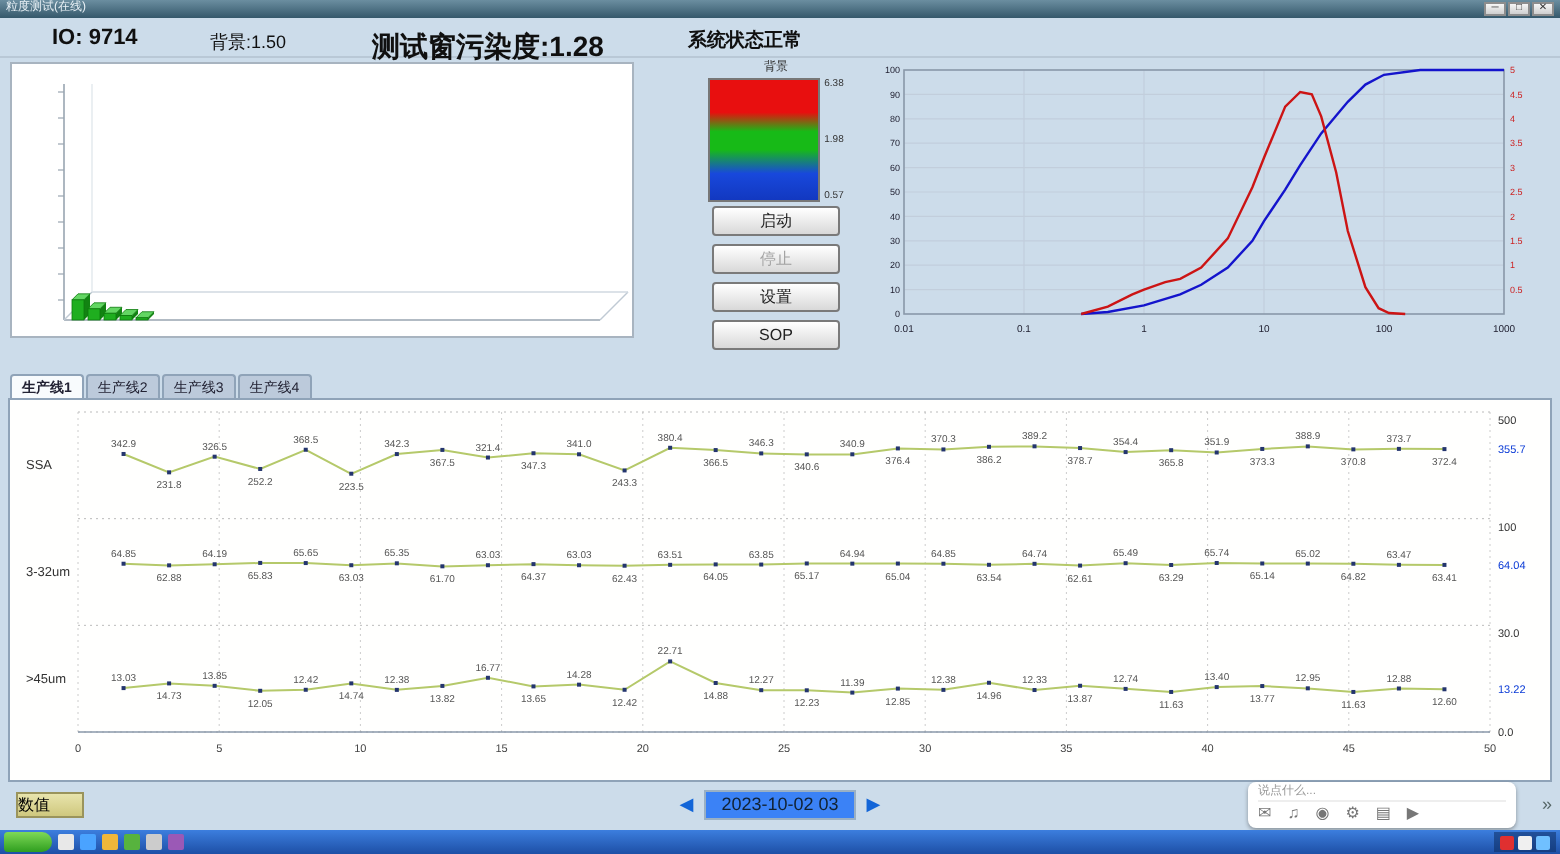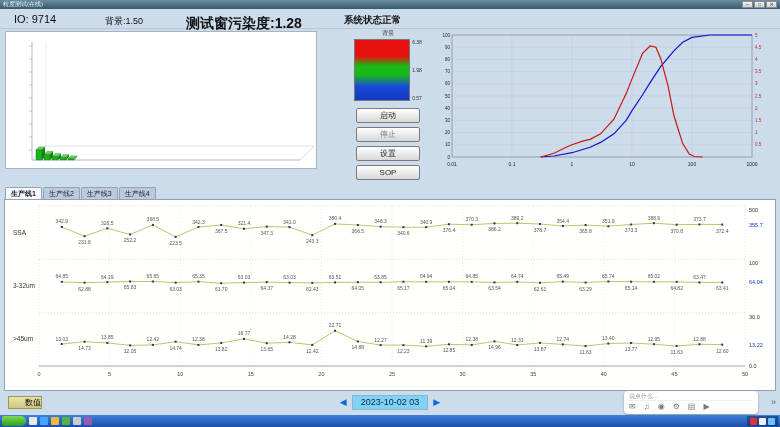--- a/index.html
+++ b/index.html
@@ -16,21 +16,21 @@
     display: flex; align-items: center; padding: 0 3px;
   }
   .titlebar .title { color: #e9f1f6; font-size: 6px; line-height: 9px; flex: 1; }
   .win-btn {
     width: 11px; height: 7px; margin-left: 1px;
     background: linear-gradient(#f6f6f6, #cfcfcf);
     border: 1px solid #8d8d8d;
     font-size: 5px; line-height: 5px; text-align: center; color: #333;
   }
   .header { height: 20px; position: relative; border-bottom: 1px solid #b9c8d6; color: #101010; }
-  .header .io   { position: absolute; left: 14px;  top: 4px; font-size: 11px; font-weight: normal; }
+  .header .io   { position: absolute; left: 26px;  top: 4px; font-size: 11px; font-weight: bold; }
   .header .bg   { position: absolute; left: 105px; top: 6px; font-size: 9px; font-weight: normal; }
   .header .cont { position: absolute; left: 186px; top: 6px; font-size: 14px; font-weight: bold; }
   .header .status { position: absolute; left: 344px; top: 5px; font-size: 9.5px; font-weight: bold; }
   .top { position: relative; height: 157px; }
   .chart3d {
     position: absolute; left: 5px; top: 2px; width: 312px; height: 138px;
     background: #ffffff; border: 1px solid #a8b4c0;
   }
   .ctrl { position: absolute; left: 343px; top: 0; width: 90px; height: 157px; text-align: center; }
   .cb-title { font-size: 6px; color: #333; margin-bottom: 1px; }
@@ -40,43 +40,43 @@
     background: linear-gradient(180deg,
       #e80f0f 0%, #e80f0f 27%, #17ba17 43%, #17ba17 58%, #1848dc 78%, #1238c0 100%);
   }
   .cb-ticks { display: flex; flex-direction: column; justify-content: space-between; height: 62px; font-size: 5px; color: #333; text-align: left; }
   .ctl-btn {
     width: 64px; height: 15px; margin: 4px auto 0;
     background: linear-gradient(#ffffff, #d8d8d8);
     border: 1px solid #7a7a7a; border-radius: 2px;
     font-size: 8px; line-height: 13px; color: #222; cursor: pointer;
   }
-  .ctl-btn.first { margin-top: 7px; }
-  .ctl-btn.disabled { color: #a3a3a3; font-weight: bold; }
+  .ctl-btn.first { margin-top: 2px; }
+  .ctl-btn.disabled { color: #a3a3a3; }
   .distchart { position: absolute; left: 436px; top: 0; width: 342px; height: 157px; }
   .tabs { display: flex; gap: 1px; padding-left: 5px; height: 13px; align-items: flex-end; }
   .tab {
     font-size: 7px; padding: 1px 5px 0; height: 12px;
     background: #bccadb; border: 1px solid #8fa3b8; border-bottom: none;
     border-radius: 2px 2px 0 0; color: #223; cursor: pointer;
   }
   .tab.active { background: #f8fbfd; font-weight: bold; }
   .mainchart {
     margin: 0 4px; height: 192px; background: #fffffe;
     border: 1px solid #8fa3b8; position: relative;
   }
   .bottombar { height: 24px; position: relative; }
   .values-btn {
     position: absolute; left: 8px; top: 5px; width: 34px; height: 13px;
     background: linear-gradient(#e8e4ac, #cfc87e); border: 1px solid #9a945c;
-    font-size: 8px; line-height: 11px; text-align: right; cursor: pointer;
+    font-size: 8px; line-height: 11px; text-align: left; cursor: pointer;
   }
   .datenav { position: absolute; left: 0; right: 0; top: 4px; display: flex; justify-content: center; align-items: center; gap: 5px; }
   .arrow { color: #1265d8; font-size: 9px; cursor: pointer; line-height: 13px; }
-  .datebox { border: 1px solid #9ab0c4; background: #7dd3fc; padding: 0 8px; font-size: 9px; line-height: 13px; color: #123; }
+  .datebox { border: 1px solid #9ab0c4; background: #3b82f6; padding: 0 8px; font-size: 9px; line-height: 13px; color: #123; }
   .overlay {
     position: absolute; right: 22px; top: 0; width: 134px; height: 23px;
     background: #fff; border-radius: 4px; box-shadow: 0 1px 2px rgba(0,0,0,.35);
     padding: 1px 5px;
   }
   .overlay .hint { font-size: 6px; color: #9a9a9a; border-bottom: 1px solid #eee; line-height: 8px; white-space: nowrap; overflow: hidden; }
   .overlay .icons { display: flex; gap: 8px; font-size: 8px; color: #777; margin-top: 1px; }
   .overlay .icons span { cursor: pointer; line-height: 10px; }
   .chevron { position: absolute; right: 4px; top: 6px; font-size: 9px; color: #566; cursor: pointer; }
   .taskbar {

